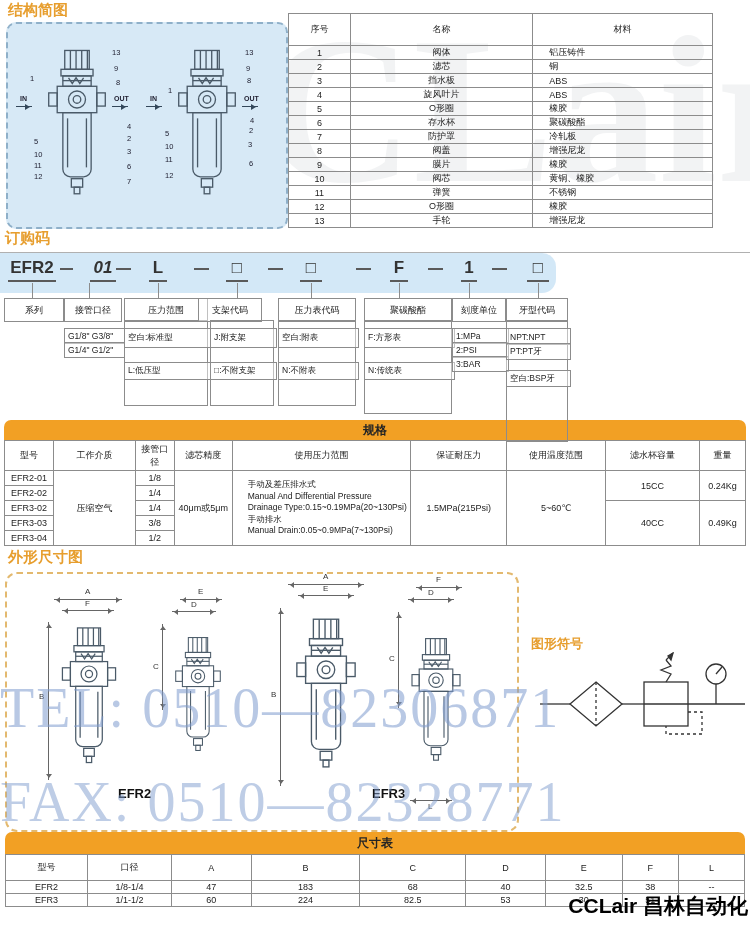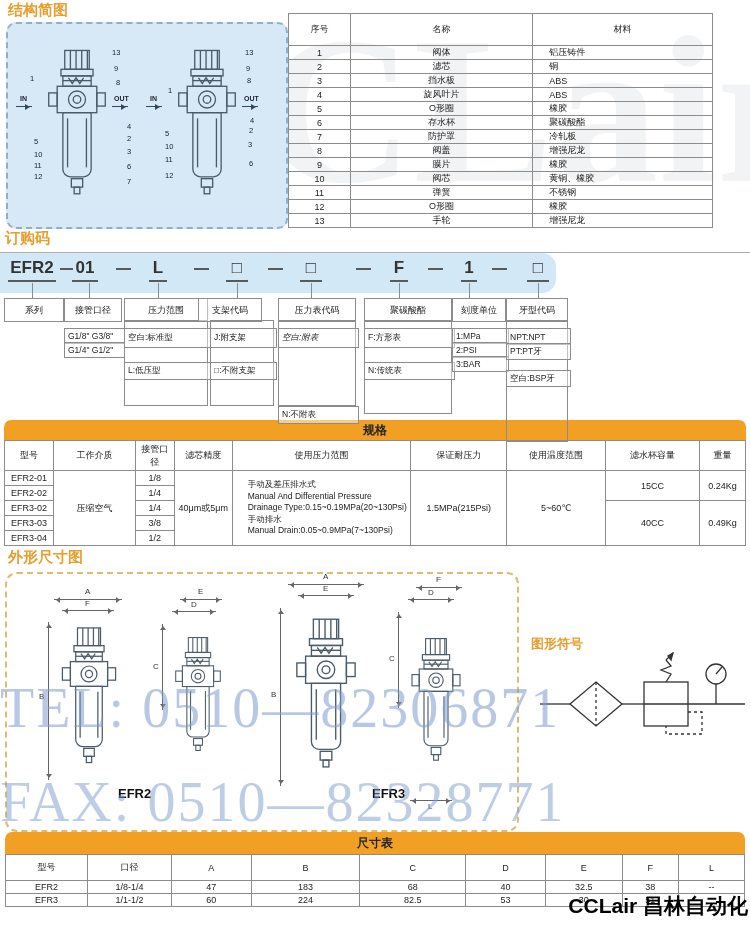--- a/index.html
+++ b/index.html
@@ -224,21 +224,21 @@
     </tbody>
       </table>
   </div>
 
   <div class="sec sec-title" style="left:5px;top:229px;">订购码</div>
   <div class="hr1"></div>
   <div class="blueband"></div>
 
   <span class="code-seg" style="left:8px;width:48px;">EFR2</span>
   <div class="code-dash" style="left:60px;width:13px;"></div>
-  <span class="code-seg" style="left:72px;width:26px;">01</span>
+  <span class="code-seg" style="left:90px;width:26px;font-style:italic;">01</span>
   <div class="code-dash" style="left:116px;width:15px;"></div>
   <span class="code-seg" style="left:149px;width:18px;">L</span>
   <div class="code-dash" style="left:194px;width:15px;"></div>
   <span class="code-seg" style="left:226px;width:22px;">□</span>
   <div class="code-dash" style="left:268px;width:15px;"></div>
   <span class="code-seg" style="left:300px;width:22px;">□</span>
   <div class="code-dash" style="left:356px;width:15px;"></div>
   <span class="code-seg" style="left:390px;width:18px;">F</span>
   <div class="code-dash" style="left:428px;width:15px;"></div>
   <span class="code-seg" style="left:461px;width:16px;">1</span>
@@ -264,22 +264,22 @@
   <div class="opt" style="left:124px;top:328px;width:82px;height:18px;">空白:标准型</div>
   <div class="opt" style="left:124px;top:362px;width:82px;height:16px;">L:低压型</div>
 
   <div class="grp" style="left:198px;top:298px;width:62px;height:22px;">支架代码</div>
   <div class="outline" style="left:210px;top:320px;width:62px;height:84px;"></div>
   <div class="opt" style="left:210px;top:328px;width:62px;height:18px;">J:附支架</div>
   <div class="opt" style="left:210px;top:362px;width:62px;height:16px;">□:不附支架</div>
 
   <div class="grp" style="left:278px;top:298px;width:76px;height:22px;">压力表代码</div>
   <div class="outline" style="left:278px;top:320px;width:76px;height:84px;"></div>
-  <div class="opt" style="left:278px;top:328px;width:76px;height:18px;font-style:italic;">空白:附表</div>
-  <div class="opt" style="left:278px;top:362px;width:76px;height:16px;margin-top:44px;">N:不附表</div>
+  <div class="opt" style="left:278px;top:328px;width:76px;height:18px;">空白:附表</div>
+  <div class="opt" style="left:278px;top:362px;width:76px;height:16px;">N:不附表</div>
 
   <div class="grp" style="left:364px;top:298px;width:86px;height:22px;">聚碳酸酯</div>
   <div class="outline" style="left:364px;top:320px;width:86px;height:92px;"></div>
   <div class="opt" style="left:364px;top:328px;width:86px;height:18px;">F:方形表</div>
   <div class="opt" style="left:364px;top:362px;width:86px;height:16px;">N:传统表</div>
 
   <div class="grp" style="left:452px;top:298px;width:52px;height:22px;">刻度单位</div>
   <div class="opt" style="left:452px;top:328px;width:52px;height:14px;">1:MPa</div>
   <div class="opt" style="left:452px;top:342px;width:52px;height:14px;">2:PSI</div>
   <div class="opt" style="left:452px;top:356px;width:52px;height:14px;">3:BAR</div>

